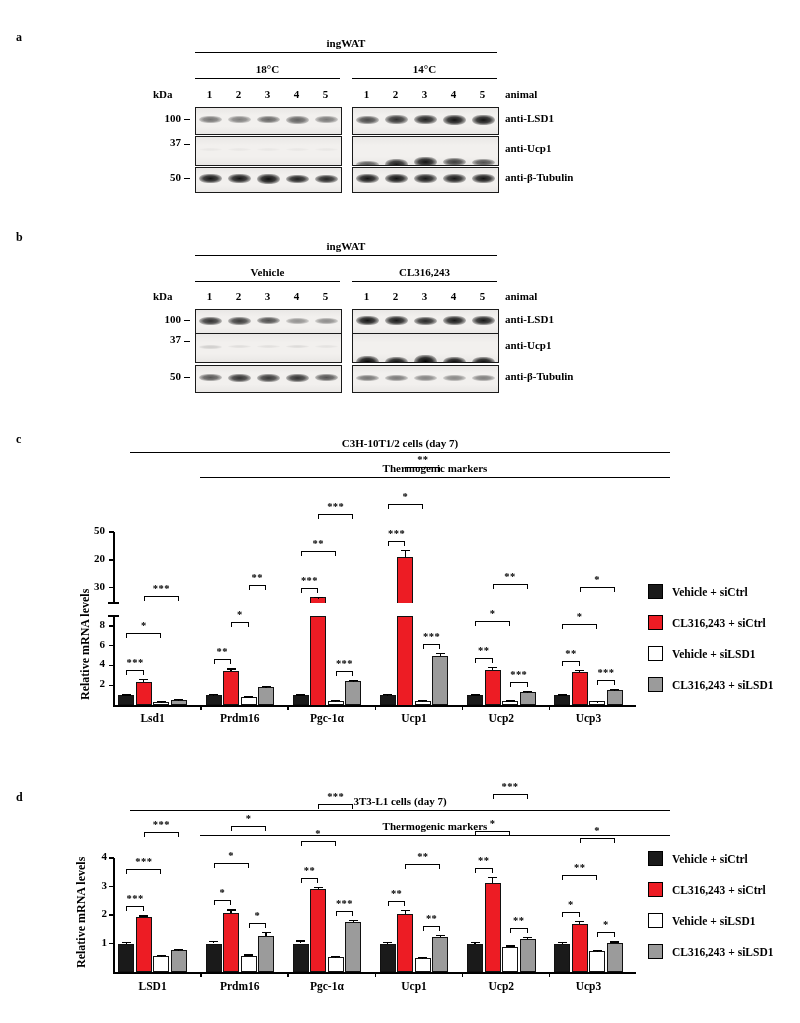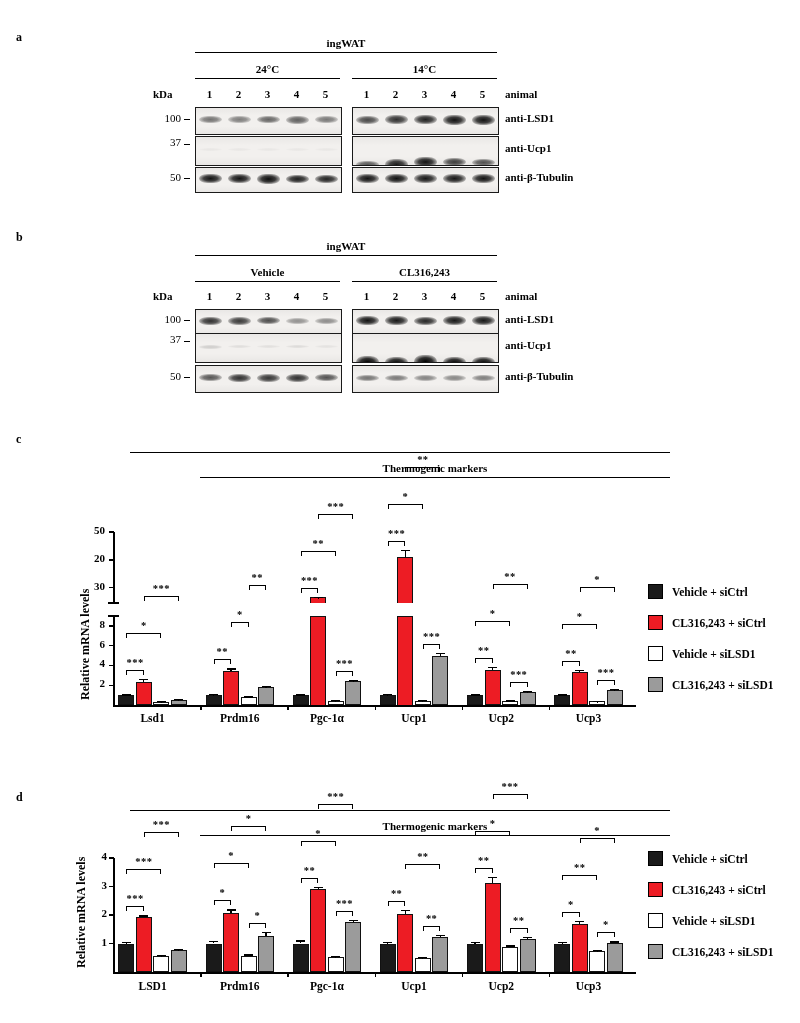--- a/index.html
+++ b/index.html
@@ -17,21 +17,21 @@
   
   .blot-panel{position:absolute;}
   .hdr-title{
     position:absolute;text-align:center;font-weight:bold;font-size:11px;
     white-space:nowrap;
   }
   .rule{position:absolute;background:#000;height:1.3px;}
   .kda-lbl{position:absolute;font-weight:bold;font-size:11px;}
   .lane-num{position:absolute;font-weight:bold;font-size:11px;text-align:center;width:14px;}
   .row-lbl{position:absolute;font-weight:bold;font-size:11px;white-space:nowrap;}
-  .mw-lbl{position:absolute;font-weight:normal;font-size:11px;text-align:right;width:26px;}
+  .mw-lbl{position:absolute;font-weight:bold;font-size:11px;text-align:right;width:26px;}
   .mw-tick{position:absolute;background:#000;height:1.3px;width:6px;}
   .gel{position:absolute;border:1.2px solid #1a1a1a;background:#f2f0ee;overflow:hidden;}
   .band{position:absolute;border-radius:44% / 60%;}
   
   .chart-panel{position:absolute;}
   .chart-title{position:absolute;text-align:center;font-weight:bold;font-size:11px;white-space:nowrap;}
   .axis-line{position:absolute;background:#000;}
   .ytick-lbl{position:absolute;font-weight:bold;font-size:11px;text-align:right;width:22px;}
   .ytick{position:absolute;background:#000;height:1.4px;width:5px;}
   .ylabel{
@@ -50,21 +50,21 @@
   .legend-swatch{width:15px;height:15px;border:1.2px solid #000;box-sizing:border-box;flex:0 0 auto;}
   .legend-text{font-weight:bold;font-size:11.5px;white-space:nowrap;}
 </style>
 </head>
 <body>
 
 <div class="panel-letter" style="left:16px;top:30px;">a</div>
 <div class="blot-panel" id="blot-a" style="left: 0px; top: 0px; width: 800px; height: 1023px;">
     <div class="hdr-title" style="left:195px;top:37px;width:302px;">ingWAT</div>
     <div class="rule" style="left:195px;top:52px;width:302px;"></div>
-    <div class="hdr-title" style="left:195px;top:63px;width:145px;">24°C</div>
+    <div class="hdr-title" style="left:195px;top:63px;width:145px;">18°C</div>
     <div class="rule" style="left:195px;top:78px;width:145px;"></div>
     <div class="hdr-title" style="left:352px;top:63px;width:145px;">14°C</div>
     <div class="rule" style="left:352px;top:78px;width:145px;"></div>
     <div class="kda-lbl" style="left:153px;top:88px;">kDa</div>
     <div class="row-lbl" style="left:505px;top:88px;">animal</div>
     <div class="lane-num" style="left:202.5px;top:88px;">1</div>
     <div class="lane-num" style="left:231.5px;top:88px;">2</div>
     <div class="lane-num" style="left:260.5px;top:88px;">3</div>
     <div class="lane-num" style="left:289.5px;top:88px;">4</div>
     <div class="lane-num" style="left:318.5px;top:88px;">5</div>
@@ -206,20 +206,21 @@
       <div class="band" style="left:32.19px;top:8.700000000000001px;width:22.62px;height:6px;background:radial-gradient(ellipse at 50% 50%, rgba(0,0,0,0.5) 0%, rgba(0,0,0,0.4) 42%, rgba(0,0,0,0.13) 72%, rgba(0,0,0,0) 100%);"></div>
       <div class="band" style="left:61.19px;top:8.700000000000001px;width:22.62px;height:6px;background:radial-gradient(ellipse at 50% 50%, rgba(0,0,0,0.46) 0%, rgba(0,0,0,0.36800000000000005) 42%, rgba(0,0,0,0.11960000000000001) 72%, rgba(0,0,0,0) 100%);"></div>
       <div class="band" style="left:90.19px;top:8.700000000000001px;width:22.62px;height:6px;background:radial-gradient(ellipse at 50% 50%, rgba(0,0,0,0.44) 0%, rgba(0,0,0,0.35200000000000004) 42%, rgba(0,0,0,0.1144) 72%, rgba(0,0,0,0) 100%);"></div>
       <div class="band" style="left:119.19px;top:8.700000000000001px;width:22.62px;height:6px;background:radial-gradient(ellipse at 50% 50%, rgba(0,0,0,0.48) 0%, rgba(0,0,0,0.384) 42%, rgba(0,0,0,0.1248) 72%, rgba(0,0,0,0) 100%);"></div>
       <div style="position:absolute;inset:0;background:linear-gradient(180deg,rgba(0,0,0,0.035),rgba(0,0,0,0.0) 30%,rgba(0,0,0,0.0) 70%,rgba(0,0,0,0.04));"></div>
     </div>
   </div>
 
 <div class="panel-letter" style="left:16px;top:432px;">c</div>
 <div class="chart-panel" id="chart-c" style="left: 0px; top: 0px; width: 800px; height: 1023px;">
+    <div class="chart-title" style="left:130px;top:437px;width:540px;">C3H-10T1/2 cells (day 7)</div>
     <div class="rule" style="left:130px;top:452px;width:540px;"></div>
     <div class="chart-title" style="left:200px;top:462px;width:470px;">Thermogenic markers</div>
     <div class="rule" style="left:200px;top:477px;width:470px;"></div>
     <div class="ylabel" style="left:78px;top:700px;">Relative mRNA levels</div>
     <div class="axis-line" style="left:113px;top:705px;width:523px;height:1.6px;"></div>
     <div class="axis-line" style="left:113px;top:616px;width:1.6px;height:89px;"></div>
     <div class="axis-line" style="left:113px;top:532px;width:1.6px;height:71px;"></div>
     <div class="break-mark" style="left:108px;top:602.3px;width:11px;height:1.6px;background:#000;"></div>
     <div class="break-mark" style="left:108px;top:615.3px;width:11px;height:1.6px;background:#000;"></div>
     <div class="ytick" style="left:109px;top:586.9862745098038px;"></div>
@@ -378,20 +379,21 @@
       <div class="legend-text">Vehicle + siLSD1</div>
     </div>
     <div class="legend-item" style="left:648px;top:677px;">
       <div class="legend-swatch" style="background:#9b9b9b;"></div>
       <div class="legend-text">CL316,243 + siLSD1</div>
     </div>
   </div>
 
 <div class="panel-letter" style="left:16px;top:790px;">d</div>
 <div class="chart-panel" id="chart-d" style="left: 0px; top: 0px; width: 800px; height: 1023px;">
+    <div class="chart-title" style="left:130px;top:795px;width:540px;">3T3-L1 cells (day 7)</div>
     <div class="rule" style="left:130px;top:810px;width:540px;"></div>
     <div class="chart-title" style="left:200px;top:820px;width:470px;">Thermogenic markers</div>
     <div class="rule" style="left:200px;top:835px;width:470px;"></div>
     <div class="ylabel" style="left:74px;top:968px;">Relative mRNA levels</div>
     <div class="axis-line" style="left:113px;top:972px;width:523px;height:1.6px;"></div>
     <div class="axis-line" style="left:113px;top:858px;width:1.6px;height:114px;"></div>
     <div class="ytick" style="left:109px;top:942.8px;"></div>
     <div class="ytick-lbl" style="left:85px;top:935.5px;">1</div>
     <div class="ytick" style="left:109px;top:914.3px;"></div>
     <div class="ytick-lbl" style="left:85px;top:907px;">2</div>

